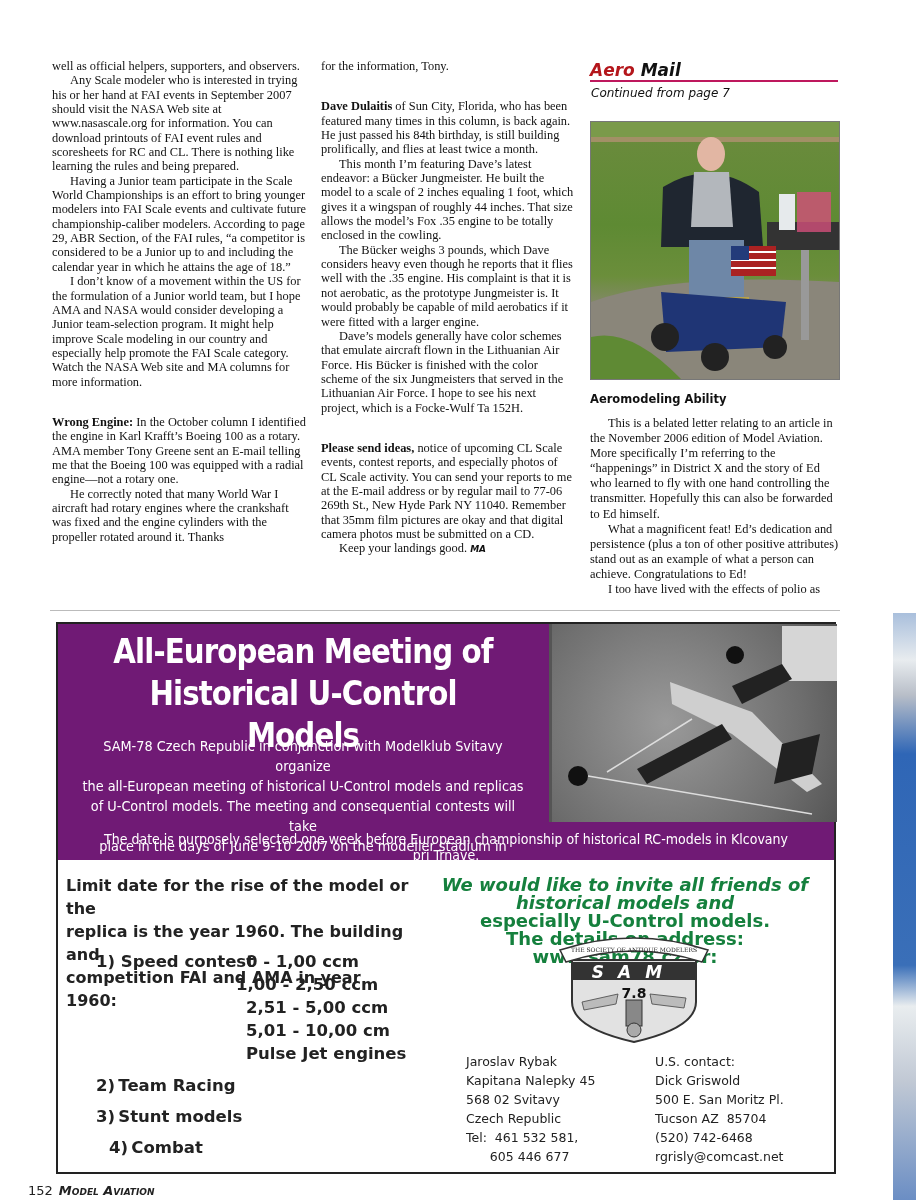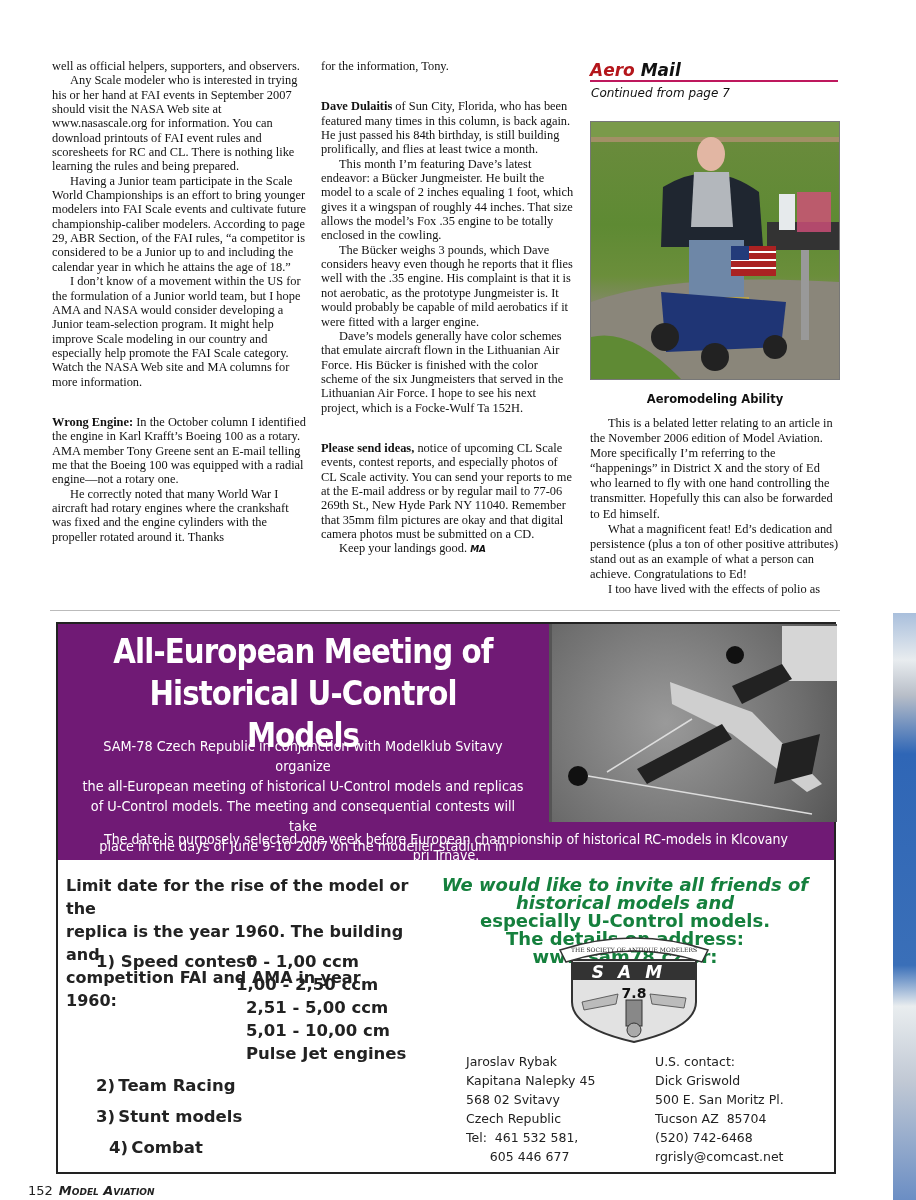--- a/index.html
+++ b/index.html
@@ -8,21 +8,21 @@
   .col p{margin:0;}
   .col p.ind{text-indent:18px;}
   .col p.gap{margin-top:26px;}
   .col b{font-weight:bold;}
   #col1{left:52px;width:255px;}
   #col2{left:321px;width:255px;}
   .aero-head{position:absolute;left:590px;top:59px;width:248px;height:21px;border-bottom:2px solid #be185d;font-family:"DejaVu Sans",sans-serif;font-style:italic;font-weight:bold;font-size:17px;line-height:22px;}
   .aero-head .red{color:#b4161b;}
   .continued{position:absolute;left:591px;top:86px;font-family:"DejaVu Sans",sans-serif;font-style:italic;font-size:12px;}
   .photo1{position:absolute;left:590px;top:121px;width:248px;height:257px;border:1px solid #777;background:linear-gradient(180deg,#6c8b3e 0%,#5e8a33 40%,#6b8e3b 60%,#8b8778 75%,#7b766a 100%);overflow:hidden;}
-  .photo-caption{position:absolute;left:590px;top:392px;width:250px;text-align:center;font-family:"DejaVu Sans",sans-serif;font-weight:bold;font-size:11.5px;}
+  .photo-caption{position:absolute;left:590px;top:392px;width:250px;text-align:left;font-family:"DejaVu Sans",sans-serif;font-weight:bold;font-size:11.5px;}
   #col3text{position:absolute;left:590px;top:416px;width:250px;font-size:12.4px;line-height:15.1px;}
   #col3text p{margin:0;}
   #col3text p.ind{text-indent:18px;}
   .rule{position:absolute;left:50px;top:610px;width:790px;height:1px;background:#bbb;}
   .ad{position:absolute;left:56px;top:622px;width:776px;height:548px;border:2px solid #222;}
   .ad-dark{position:absolute;left:0;top:0;width:776px;height:236px;background:#701a75;color:#fff;}
   .ad-title{position:absolute;left:0;top:6px;width:490px;text-align:center;font-family:"DejaVu Sans",sans-serif;font-weight:bold;font-size:34px;line-height:42px;letter-spacing:-1px;transform:scaleX(0.86);transform-origin:center;}
   .ad-body{position:absolute;left:0;top:112px;width:490px;text-align:center;font-family:"DejaVu Sans",sans-serif;font-size:14px;line-height:20px;transform:scaleX(0.92);transform-origin:center;}
   .ad-photo{position:absolute;left:491px;top:0;width:285px;height:198px;background:radial-gradient(circle at 40% 50%,#9a9a9a,#6d6d6d 70%,#555);border-left:3px solid #555;overflow:hidden;}
   .ad-date{position:absolute;left:0;top:207px;width:776px;text-align:center;font-family:"DejaVu Sans",sans-serif;font-size:14px;transform:scaleX(0.9);transform-origin:center;}

